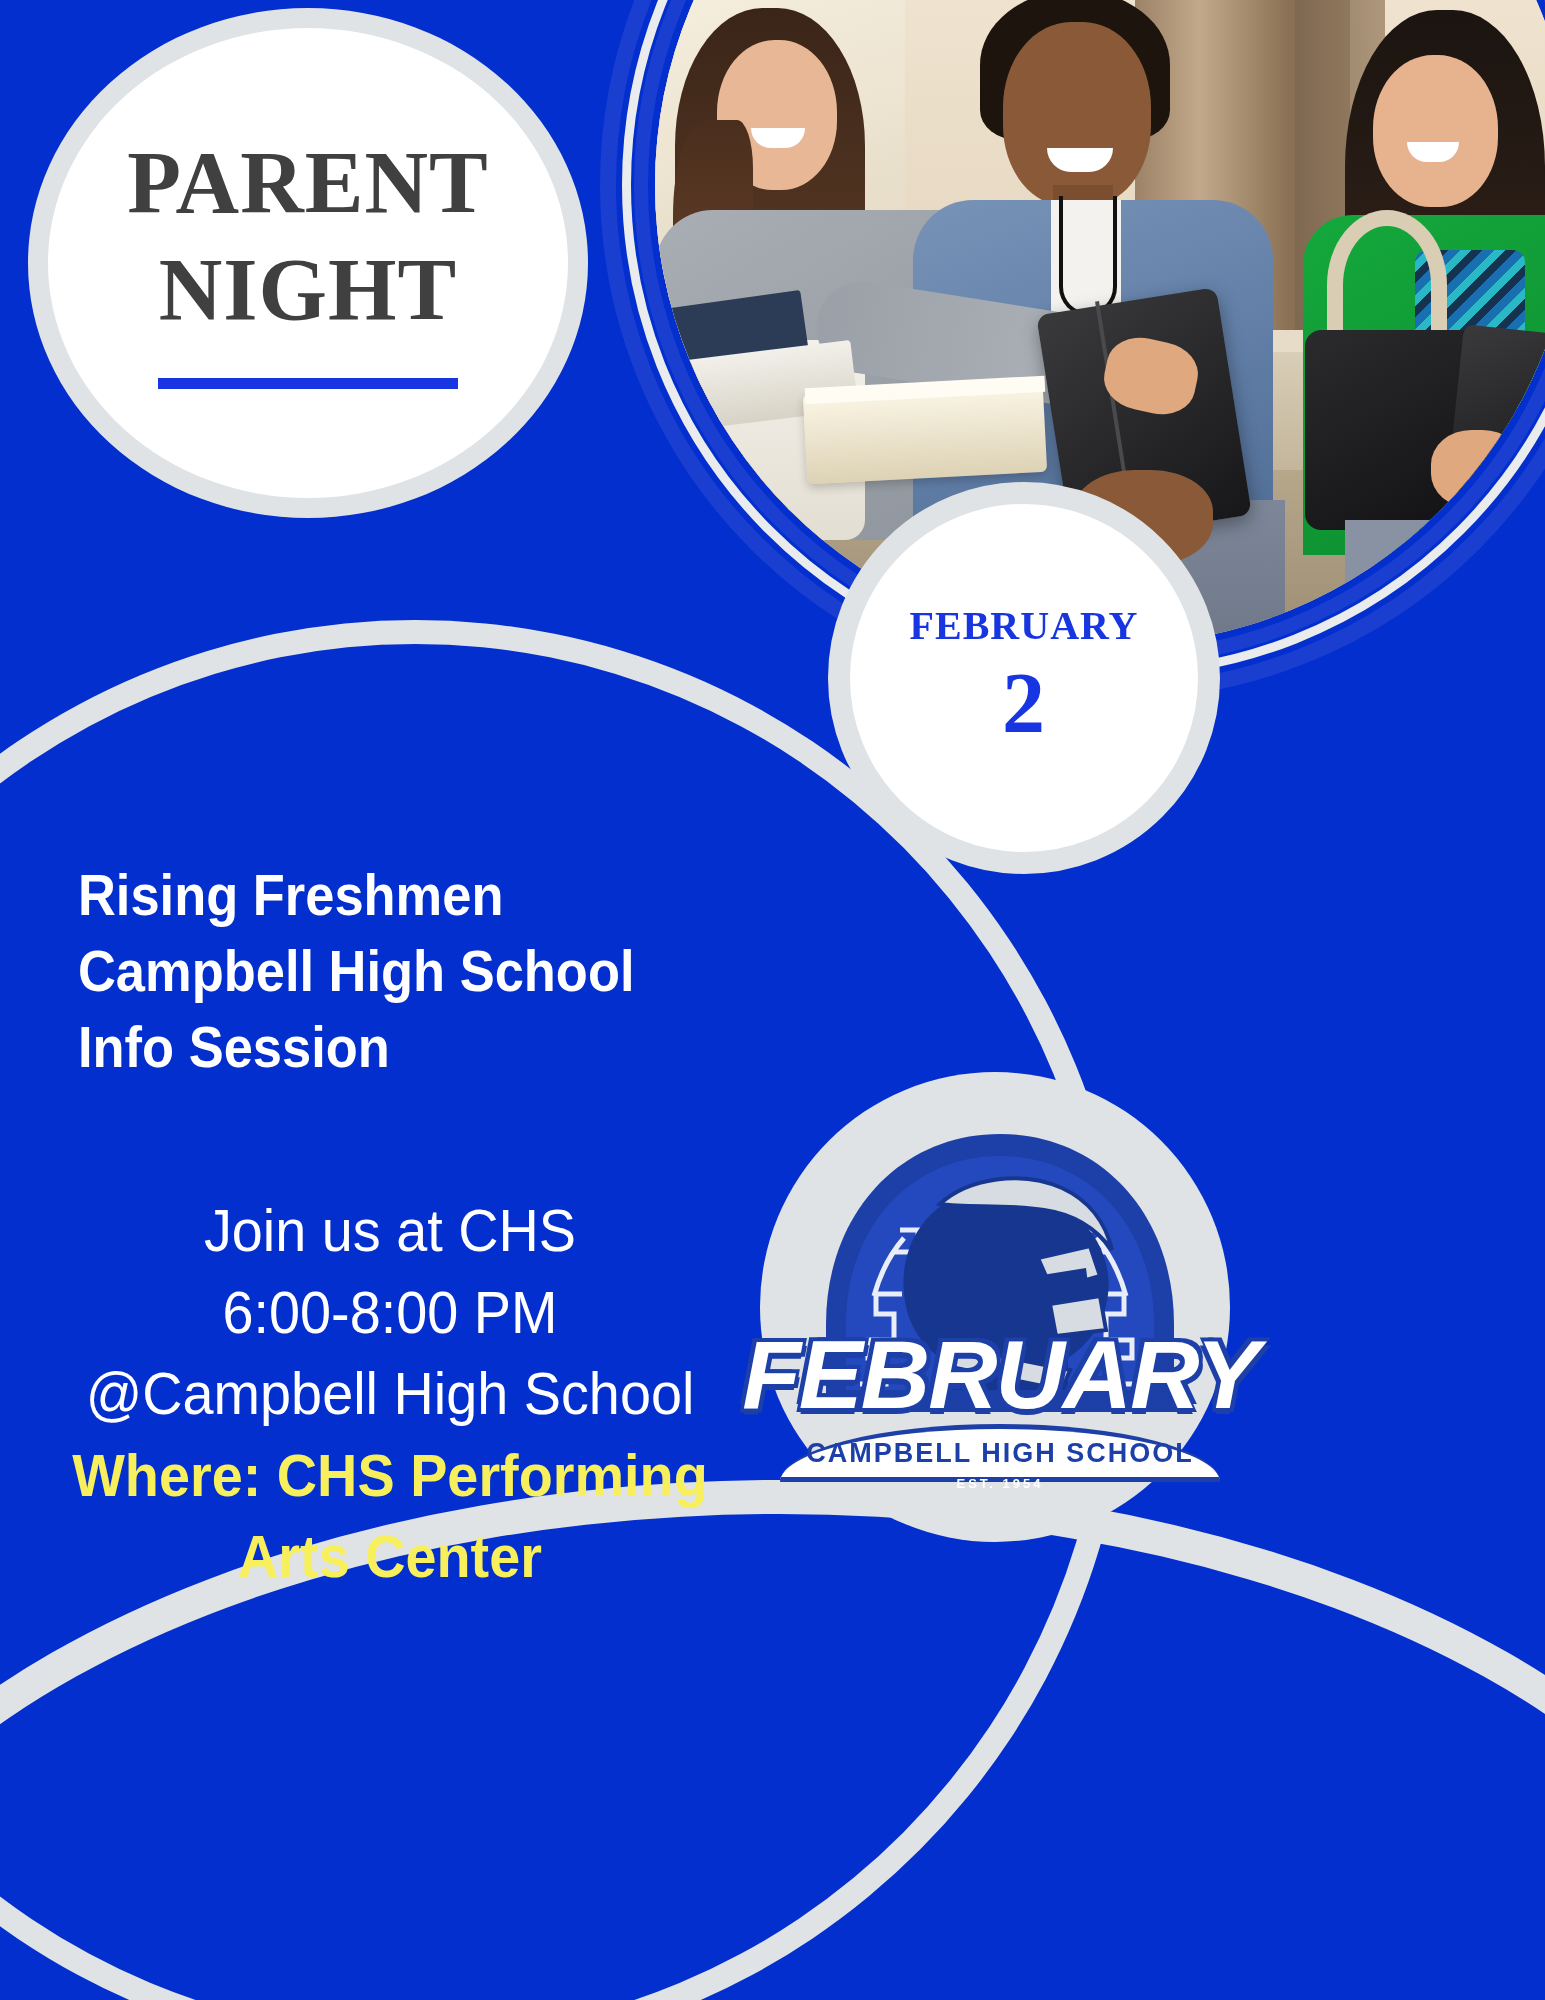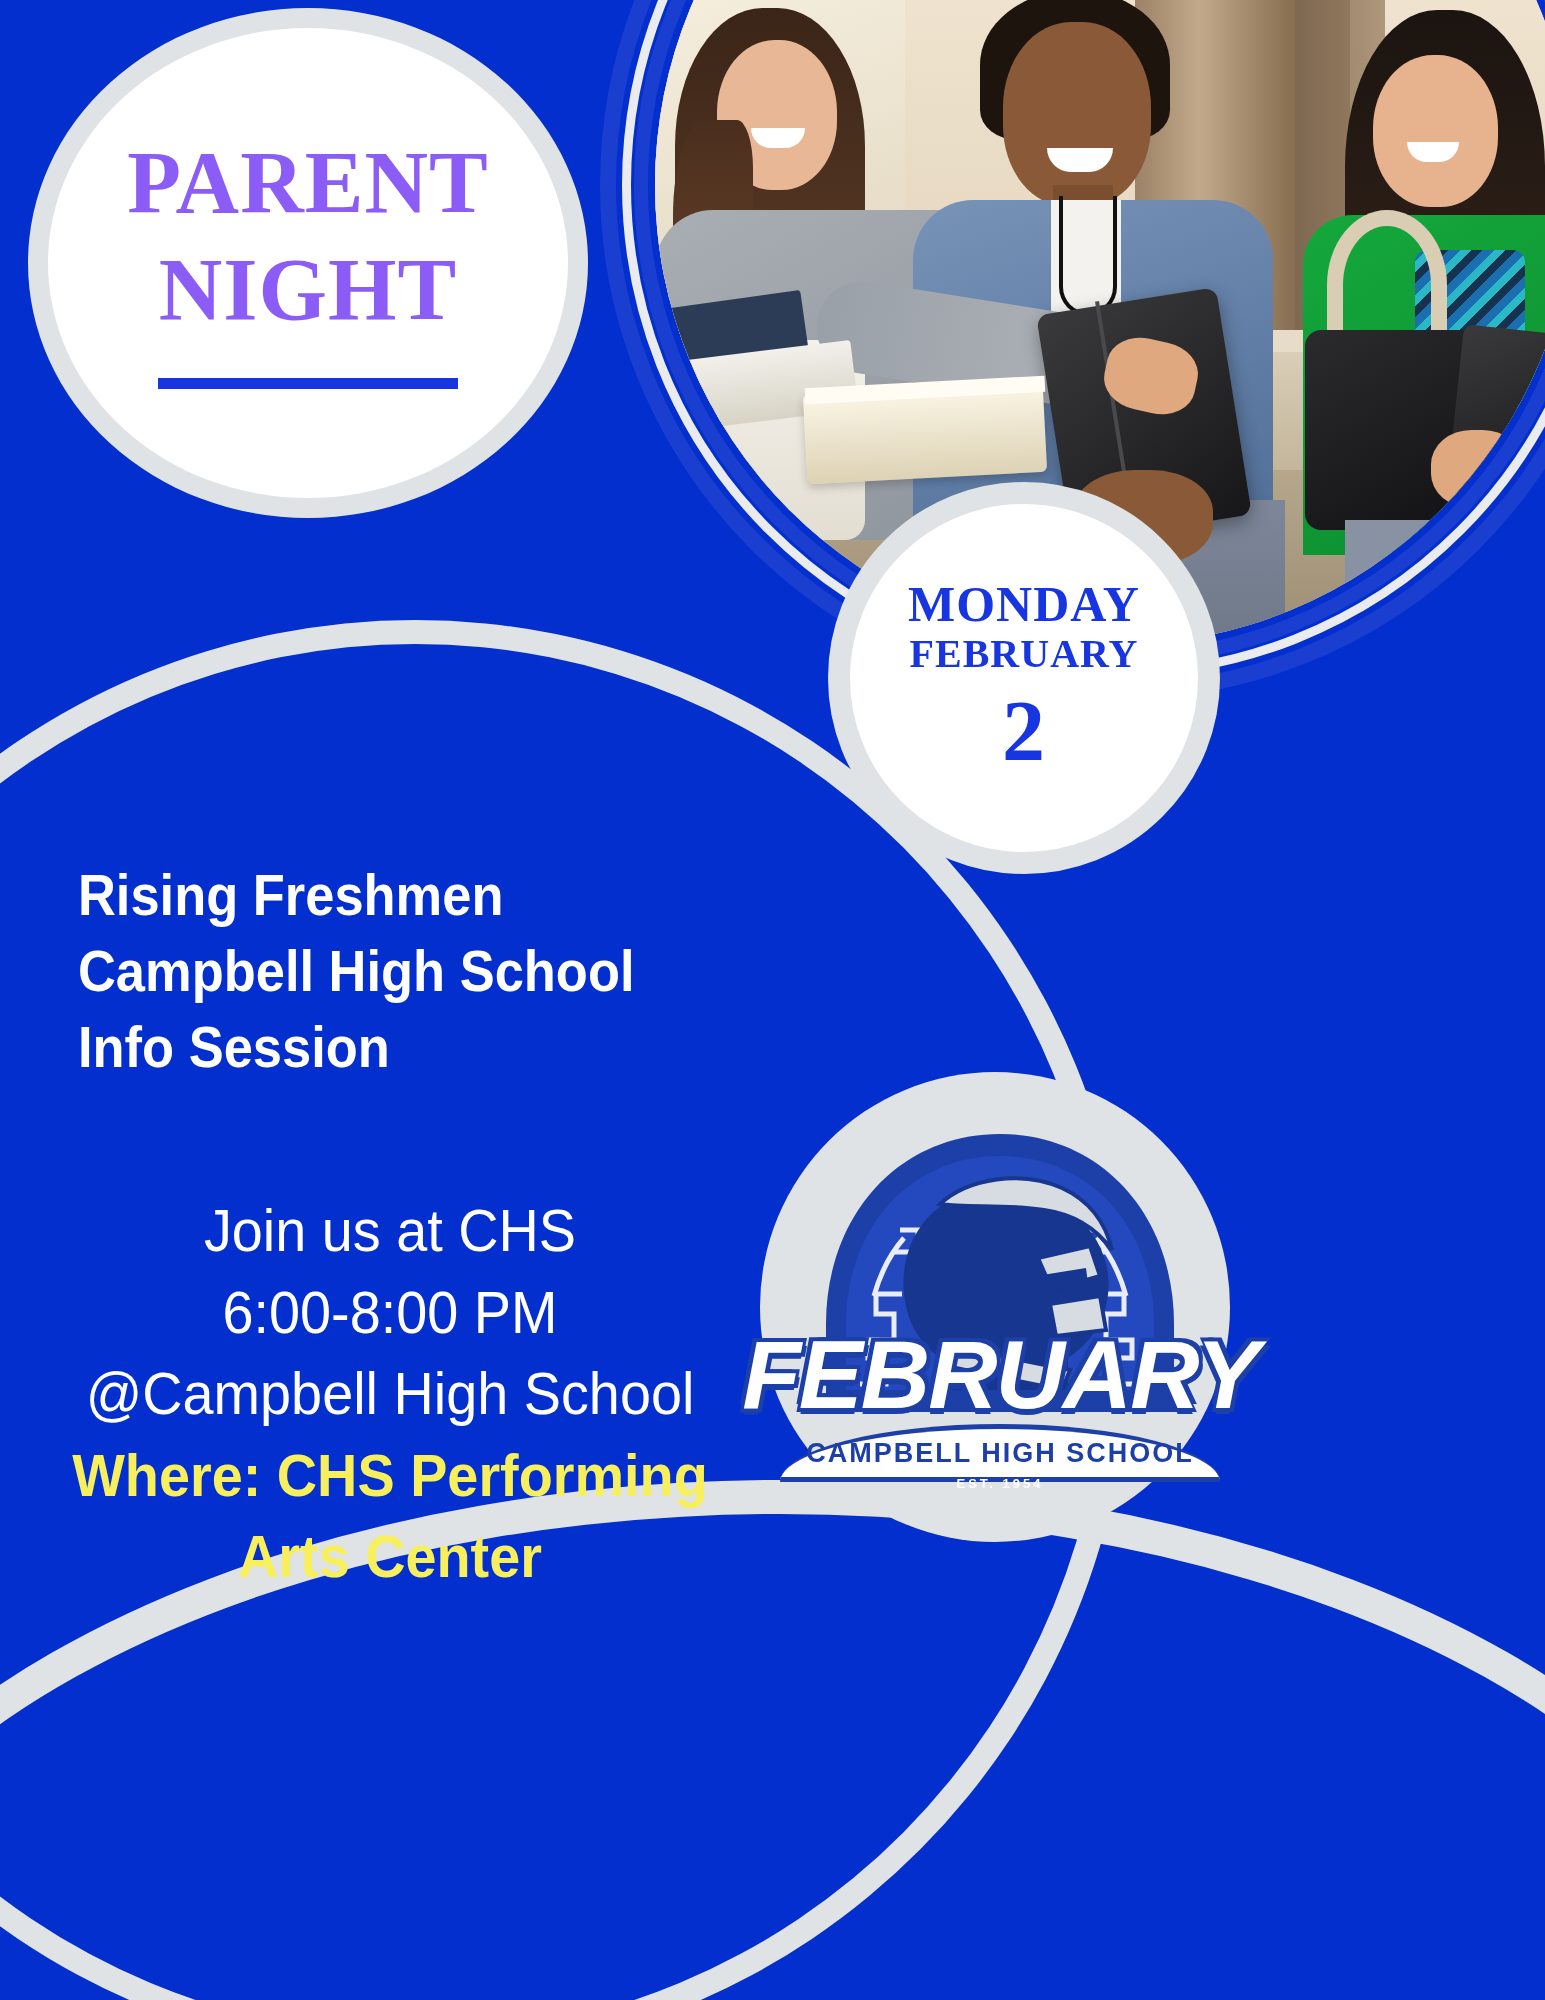--- a/index.html
+++ b/index.html
@@ -62,21 +62,21 @@
     border-radius:50%;
     display:flex;
     flex-direction:column;
     align-items:center;
     justify-content:center;
     overflow:hidden;
   }
   #title-line1,#title-line2{
     font-family:"Liberation Serif", serif;
     font-weight:700;
-    color:#8b5cf6;
+    color:#404040;
     font-size:88px;
     line-height:1.05;
     letter-spacing:1px;
     text-align:center;
     margin:0;
   }
   #title-line1{margin-bottom:14px;}
   #title-underline{
     width:300px;
     height:11px;
@@ -381,21 +381,20 @@
     </div>
   </div>
 
   <div id="title-pod">
     <h1 id="title-line1">PARENT</h1>
     <h1 id="title-line2">NIGHT</h1>
     <div id="title-underline"></div>
   </div>
 
   <div id="date-pod">
-    <p class="date-line" id="date-dow">MONDAY</p>
     <p class="date-line" id="date-month">FEBRUARY</p>
     <p class="date-line" id="date-day">2</p>
   </div>
 
   <div id="headline-block">
     <p class="headline">Rising Freshmen</p>
     <p class="headline">Campbell High School</p>
     <p class="headline">Info Session</p>
   </div>
 

